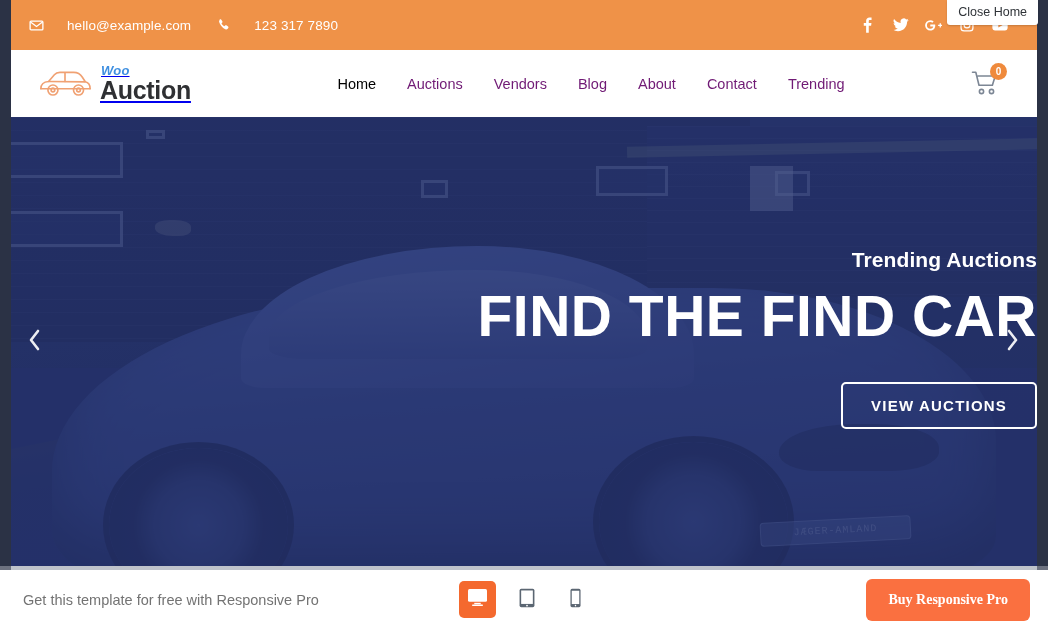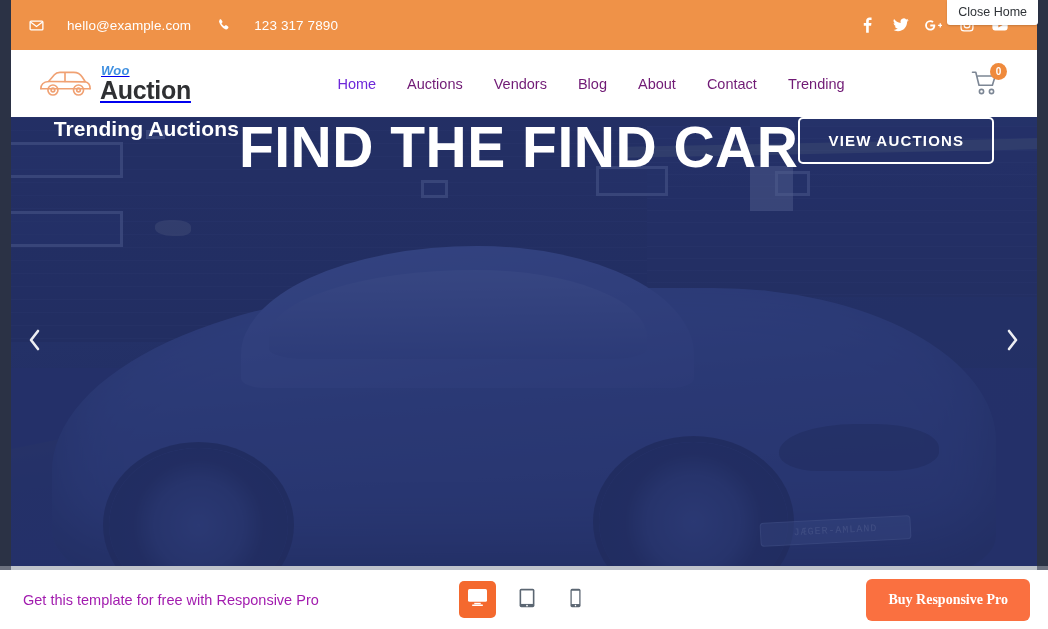--- a/index.html
+++ b/index.html
@@ -123,21 +123,21 @@
     align-items: center;
     justify-content: center;
     gap: 31px;
   }
   .nav a {
     font-size: 14.5px;
     color: #701a75;
     text-decoration: none;
     white-space: nowrap;
   }
-  .nav a.active { color: #6d28d9; }
+  .nav a.active { color: #000000; }
 
   .cart {
     width: 120px;
     display: flex;
     justify-content: flex-end;
     align-items: center;
     position: relative;
     padding-right: 14px;
   }
   .cart-wrap { position: relative; width: 30px; height: 28px; }
@@ -320,22 +320,22 @@
   .hero-overlay {
     position: absolute;
     inset: 0;
     background: rgba(36,49,105,.72);
   }
 
   .hero-content {
     position: absolute;
     inset: 0;
     display: flex;
-    flex-direction: row;
-    align-items: flex-start;
+    flex-direction: column;
+    align-items: flex-end;
     justify-content: center;
     text-align: center;
     z-index: 3;
     padding-bottom: 6px;
   }
   .hero-sub {
     font-size: 21px;
     font-weight: 700;
     color: #ffffff;
     margin-bottom: 14px;
@@ -405,21 +405,21 @@
     top: 570px;
     width: 1048px;
     height: 59px;
     background: #ffffff;
     display: flex;
     align-items: center;
     padding: 0 18px;
   }
   .demobar-text {
     font-size: 14.5px;
-    color: #a21caf;
+    color: #737373;
     flex: 1;
     padding-left: 5px;
   }
   .device-group {
     display: flex;
     align-items: center;
     gap: 12px;
   }
   .device-btn {
     width: 37px;

